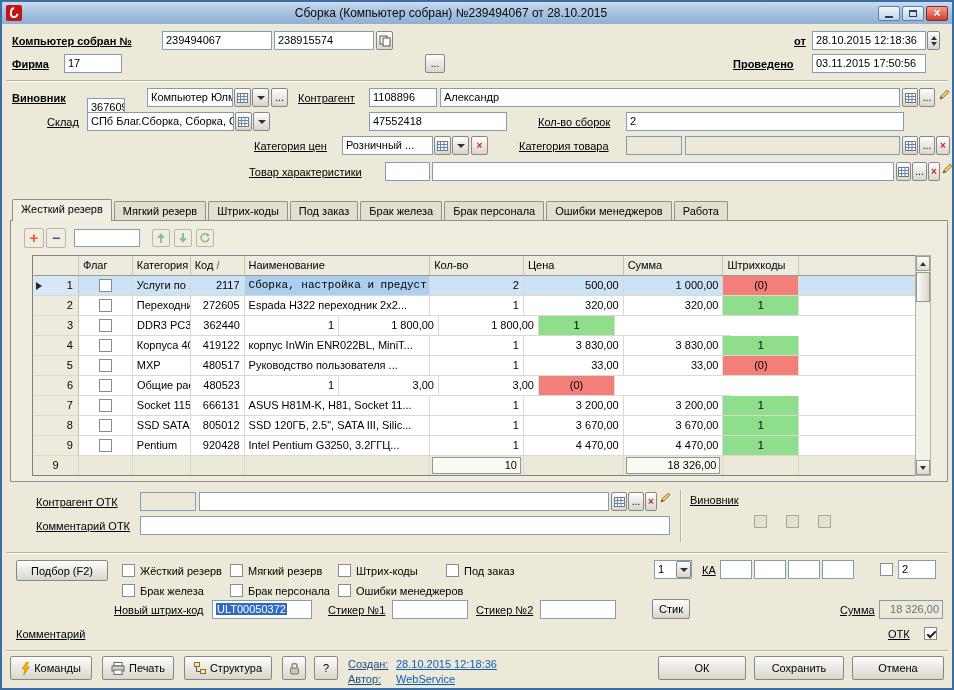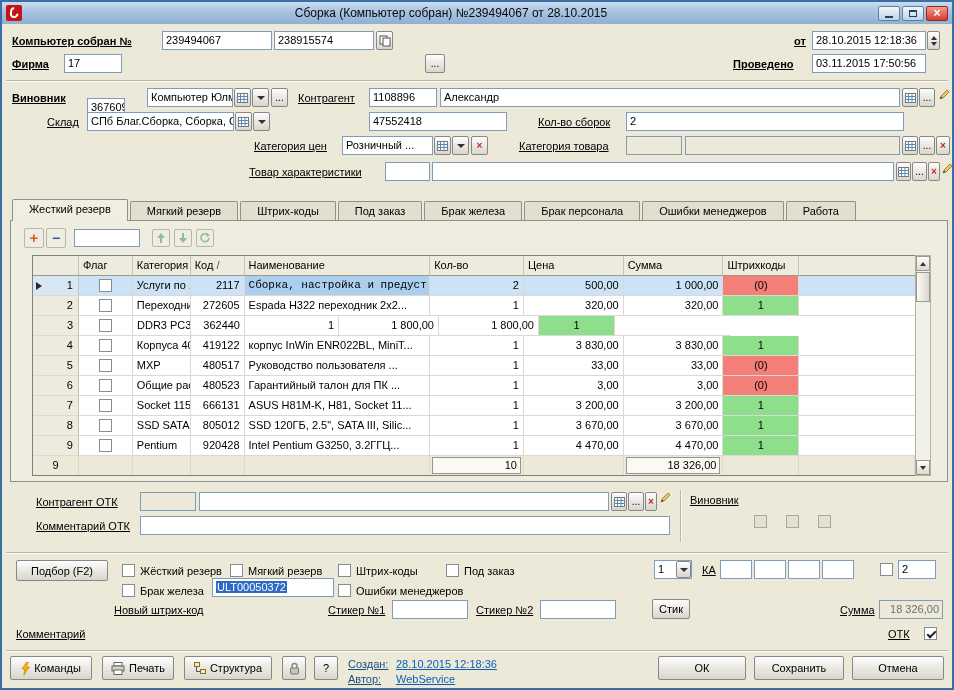--- a/index.html
+++ b/index.html
@@ -37,21 +37,21 @@
 
 
 .cb { position:relative; display:inline-block; width:13px; height:13px; background:#fff; border:1px solid #858C94; vertical-align:middle; }
 .cb.dis { background:#E4E1D2; border-color:#A8A69A; }
 .cb.state-checked::after { content:""; position:absolute; left:2px; top:3px; width:7px; height:3px;
   border-left:2px solid #1E1E1E; border-bottom:2px solid #1E1E1E; transform:rotate(-45deg); }
 .cbl { display:inline-flex; align-items:center; gap:5px; min-width:108px; height:15px; white-space:nowrap; }
 
 
 .tabs { position:absolute; left:10px; top:197px; display:flex; align-items:flex-end; height:22px; }
-.tab { height:20px; line-height:19px; padding:0 16px; border:1px solid #8E8F8F; border-bottom:none; background:#E2DFCE;
+.tab { height:20px; line-height:19px; padding:0 8px; border:1px solid #8E8F8F; border-bottom:none; background:#E2DFCE;
   margin-right:2px; border-radius:2px 2px 0 0; white-space:nowrap; }
 .tab-active { height:22px; background:#F0EEE1; position:relative; z-index:3; font-weight:normal; }
 
 
 .panel { position:absolute; left:8px; top:218px; width:938px; height:262px; border:1px solid #8E8F8F; background:#EFEDE0; }
 .grid-wrap { position:absolute; left:30px; top:253px; width:884px; height:221px; border:1px solid #808080; background:#fff; overflow:hidden; }
 .thead,.trow,.tfoot { display:flex; height:20px; }
 .c { border-right:1px solid #DADAD2; border-bottom:1px solid #DADAD2; padding:0 4px; line-height:19px; overflow:hidden; white-space:nowrap; background:#fff; }
 .hc { background:#EDEBDE; border-right:1px solid #C6C3B4; border-bottom:1px solid #9C9A8C; }
 .rowhdr { background:#EDEBDE; border-right:1px solid #C6C3B4; display:flex; justify-content:space-between; align-items:center; padding:0 5px 0 3px; }
@@ -388,21 +388,20 @@
       <div class="trow">
         <div class="c rowhdr w-rowhdr">
           <span class="marker"></span>
           <span>6</span>
         </div>
         <div class="c flagc w-flag">
           <span class="cb"></span>
         </div>
         <div class="c cat w-cat">Общие рас...</div>
         <div class="c code w-code">480523</div>
-        <div class="c name w-name">Гарантийный талон для ПК ...</div>
         <div class="c qty w-qty">1</div>
         <div class="c price w-price">3,00</div>
         <div class="c sum w-sum">3,00</div>
         <div class="c bc w-bc bc-red">(0)</div>
         <div class="c w-fill"></div>
       </div>
 
       <div class="trow">
         <div class="c rowhdr w-rowhdr">
           <span class="marker"></span>
@@ -567,21 +566,21 @@
       </label>
 
       <label class="cbl">
         <span class="cb"></span>
         <span>Ошибки менеджеров</span>
       </label>
 
   </div>
 
   <span class="lbl" style="left:112px;top:599px">Новый штрих-код</span>
-  <div class="inp" style="left:210px;top:576px;width:122px"><span class="selhl">ULT00050372</span></div>
+  <div class="inp" style="left:210px;top:598px;width:100px"><span class="selhl">ULT00050372</span></div>
   <span class="lbl" style="left:326px;top:599px">Стикер №1</span>
   <div class="inp" style="left:390px;top:598px;width:76px"></div>
   <span class="lbl" style="left:474px;top:599px">Стикер №2</span>
   <div class="inp" style="left:538px;top:598px;width:76px"></div>
   <div class="btn" style="left:650px;top:597px;width:38px;height:20px">
       <span>Стик</span>
     </div>
   <span class="lbl" style="left:838px;top:599px">Сумма</span>
   <div class="inp dis ra" style="left:877px;top:598px;width:64px">18 326,00</div>
 

